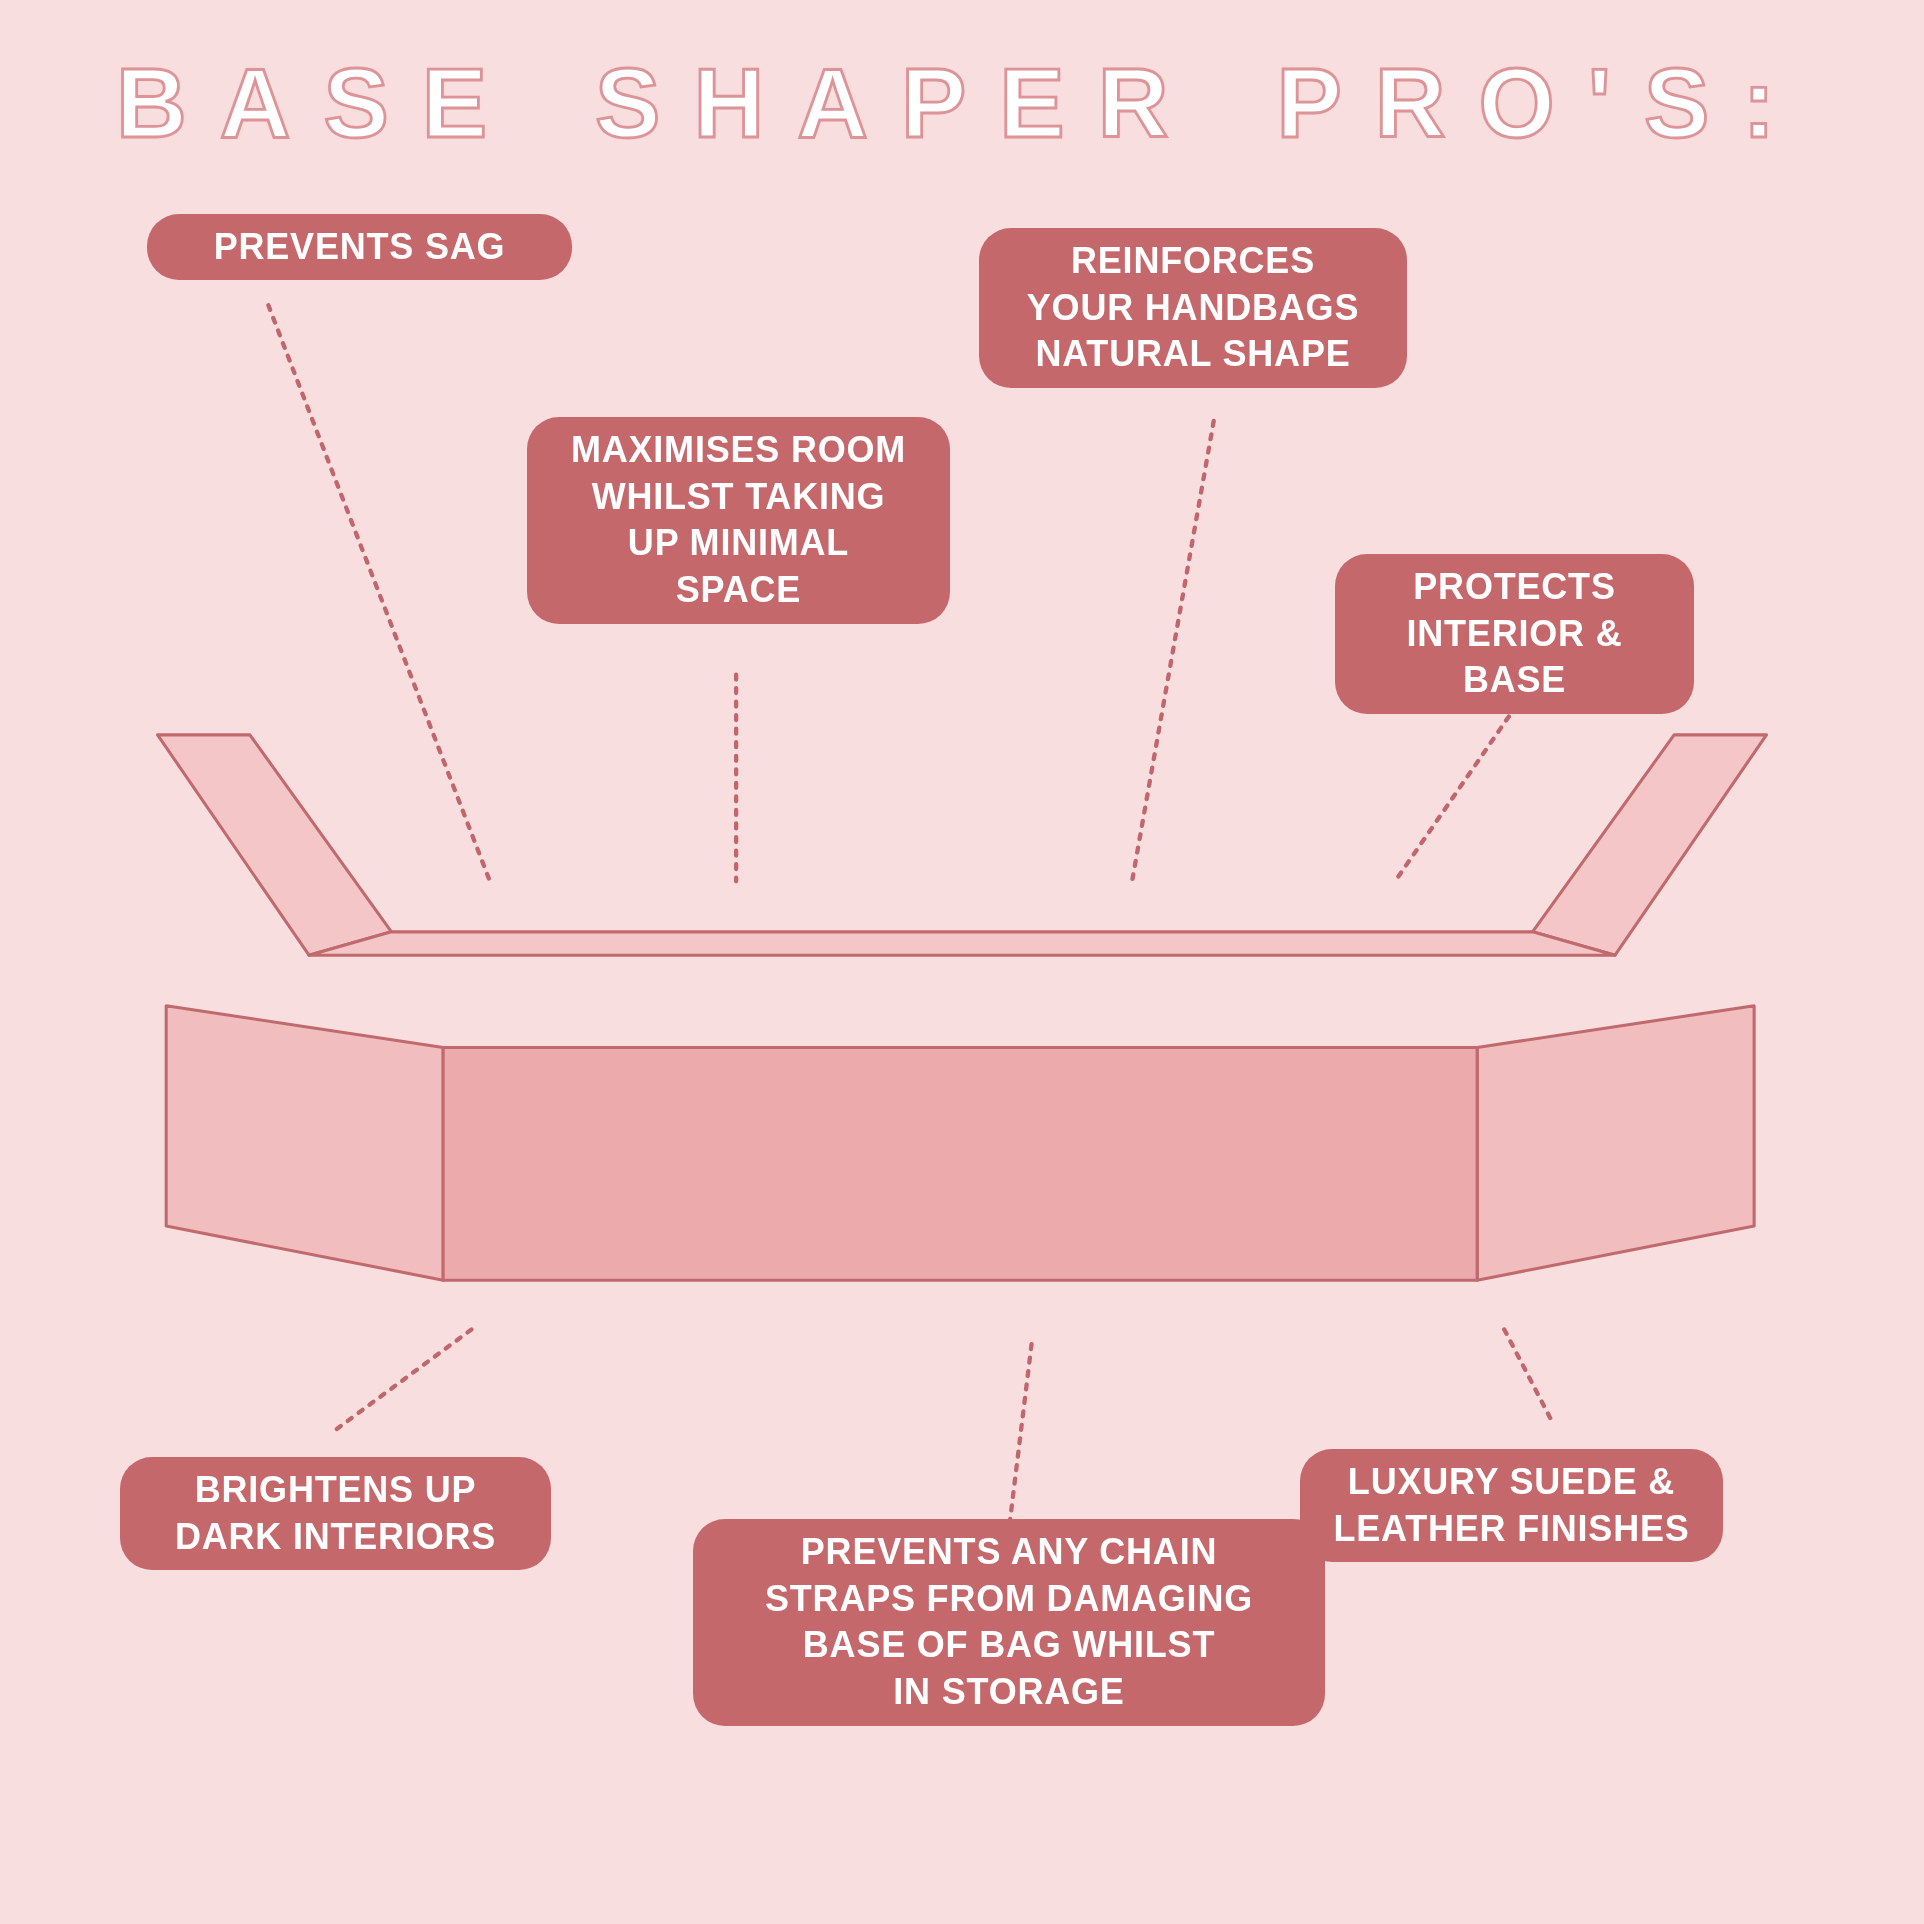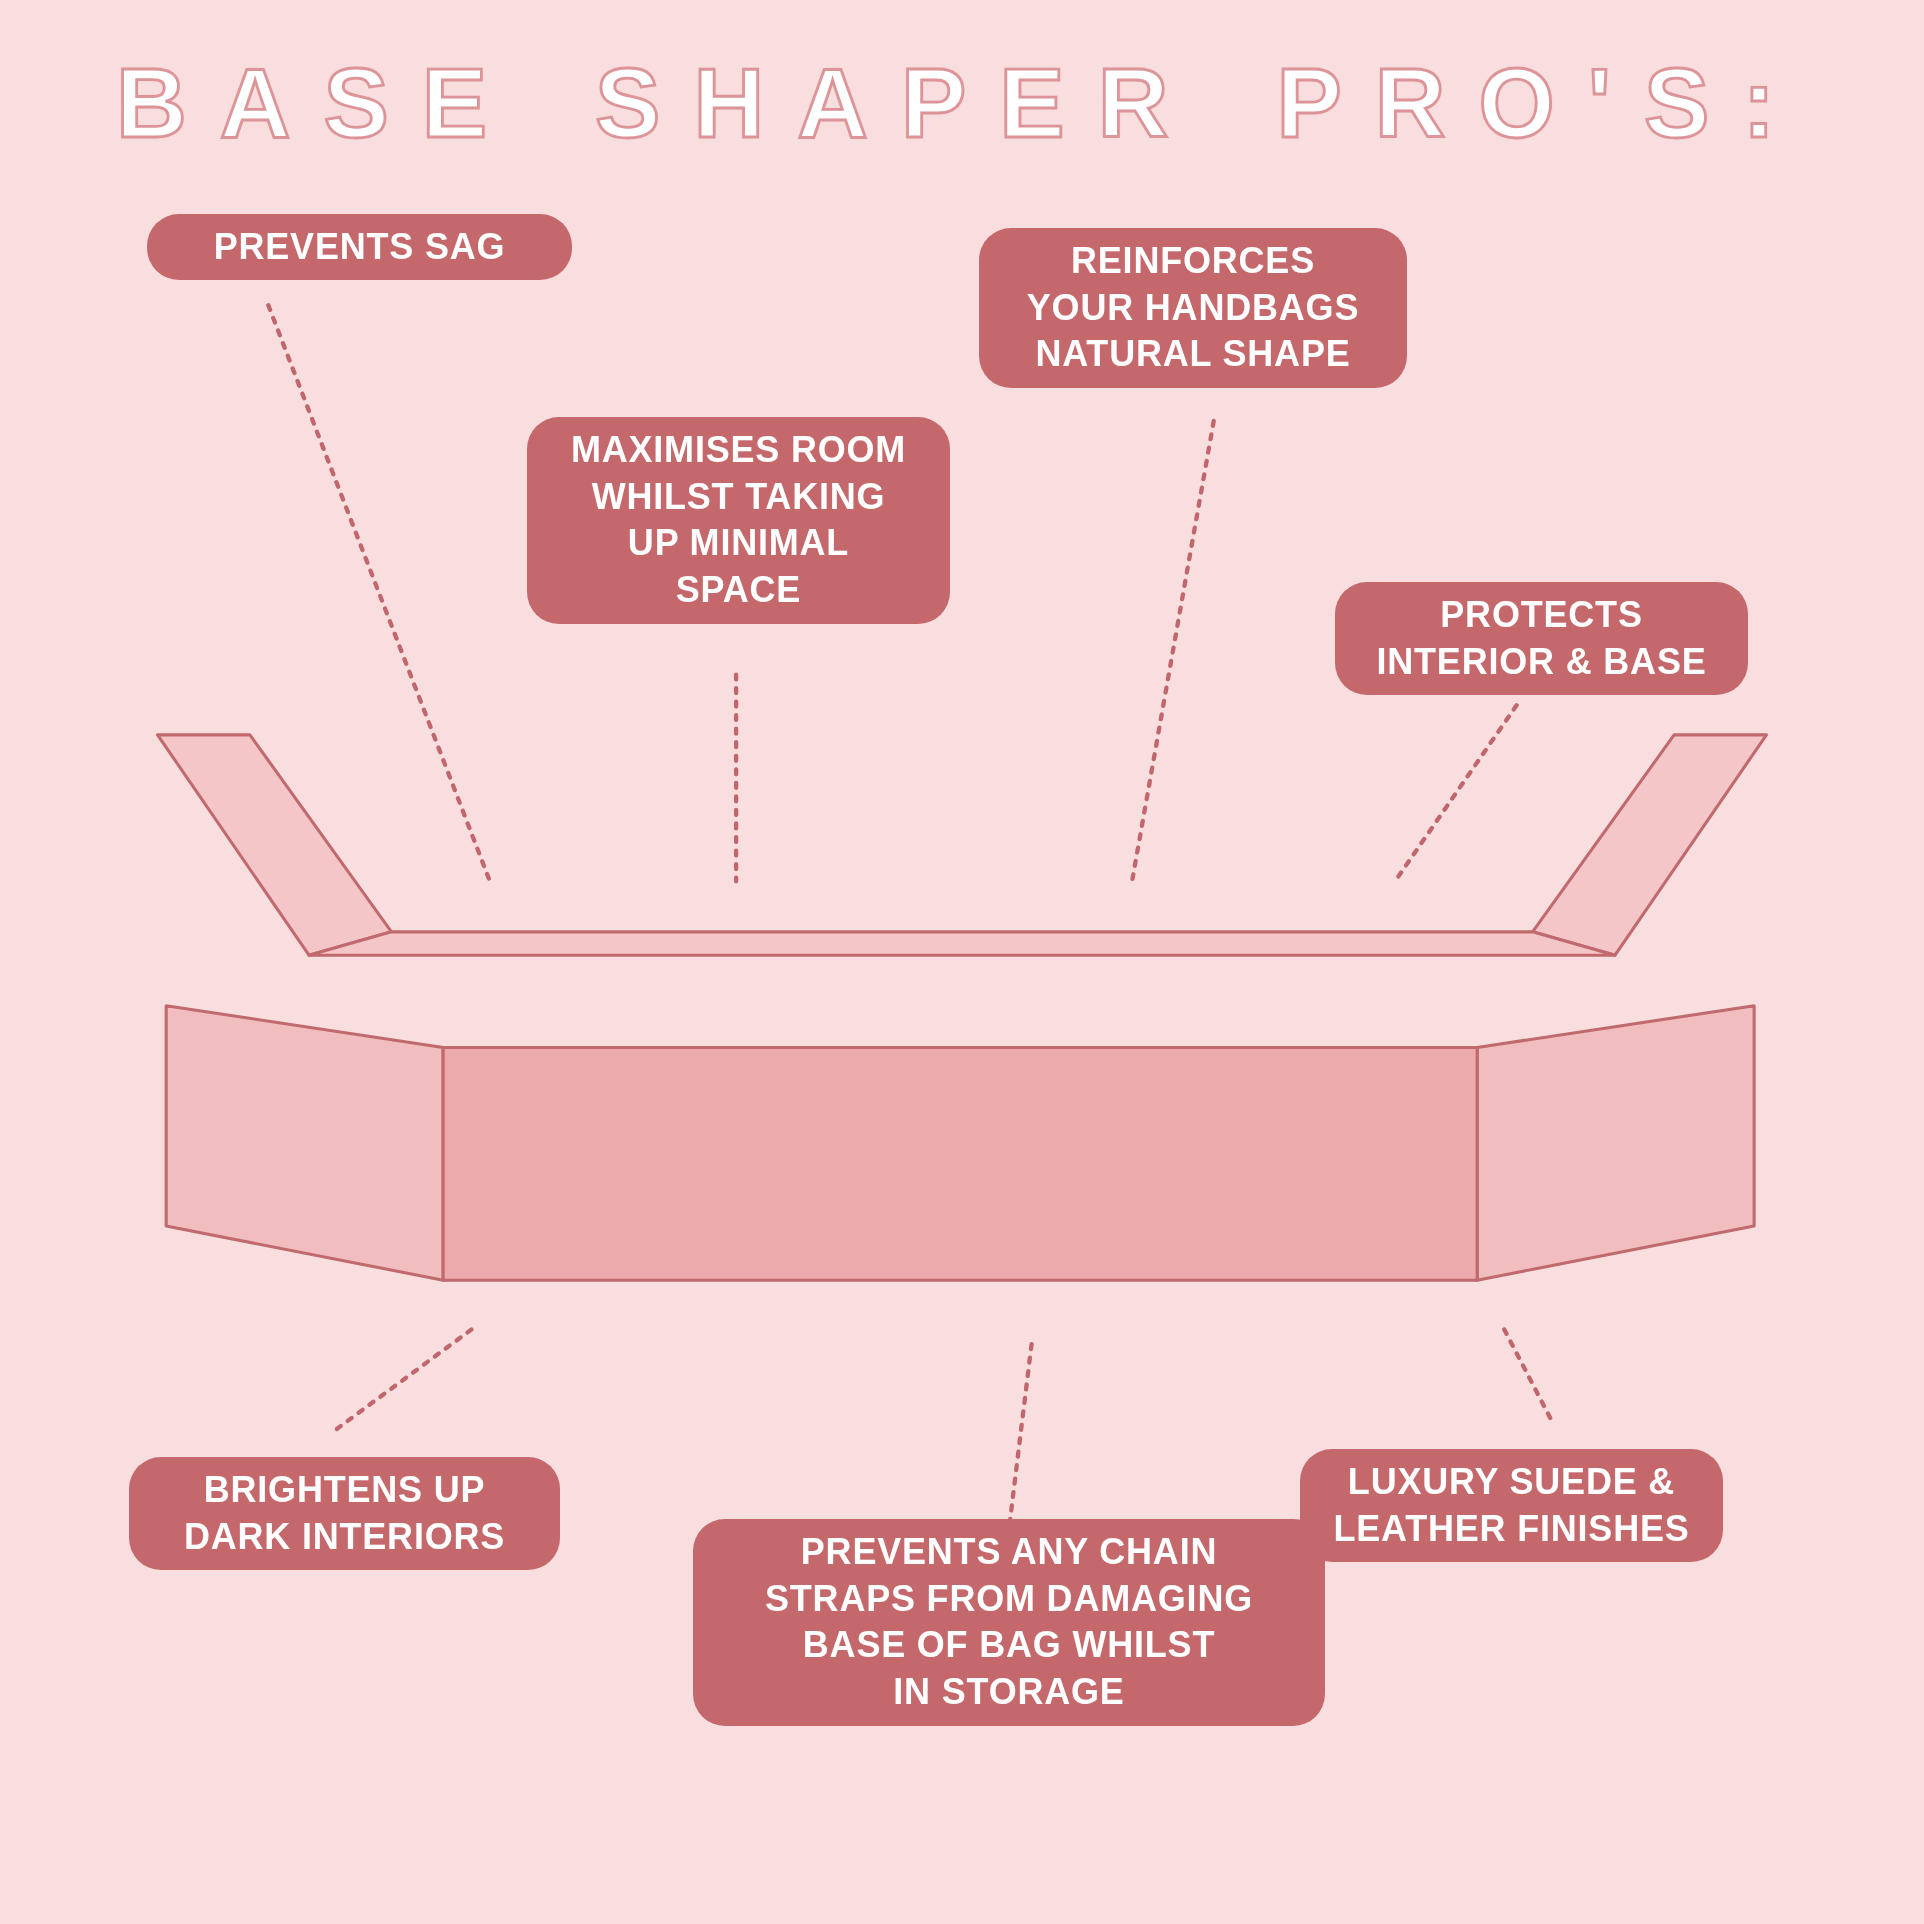--- a/index.html
+++ b/index.html
@@ -68,22 +68,22 @@
     letter-spacing: 0.8px;
     text-align: center;
     white-space: pre-line;
     display: flex;
     align-items: center;
     justify-content: center;
   }
   .co-prevents-sag   { left: 147px;  top: 214px;  width: 425px; min-height: 64px; }
   .co-reinforces     { left: 979px; top: 228px;  width: 428px; }
   .co-maximises      { left: 527px;  top: 417px;  width: 423px; }
-  .co-protects       { left: 1335px; top: 554px;  width: 413px; margin-top: 28px; }
-  .co-brightens      { left: 129px;  top: 1457px; width: 431px; }
+  .co-protects       { left: 1335px; top: 554px;  width: 359px; }
+  .co-brightens      { left: 120px;  top: 1457px; width: 431px; }
   .co-luxury         { left: 1300px; top: 1449px; width: 423px; }
   .co-prevents-chain { left: 693px;  top: 1519px; width: 632px; }
 </style>
 </head>
 <body>
 
 <div id="canvas">
 
   <div class="title">BASE SHAPER PRO'S:</div>
 

